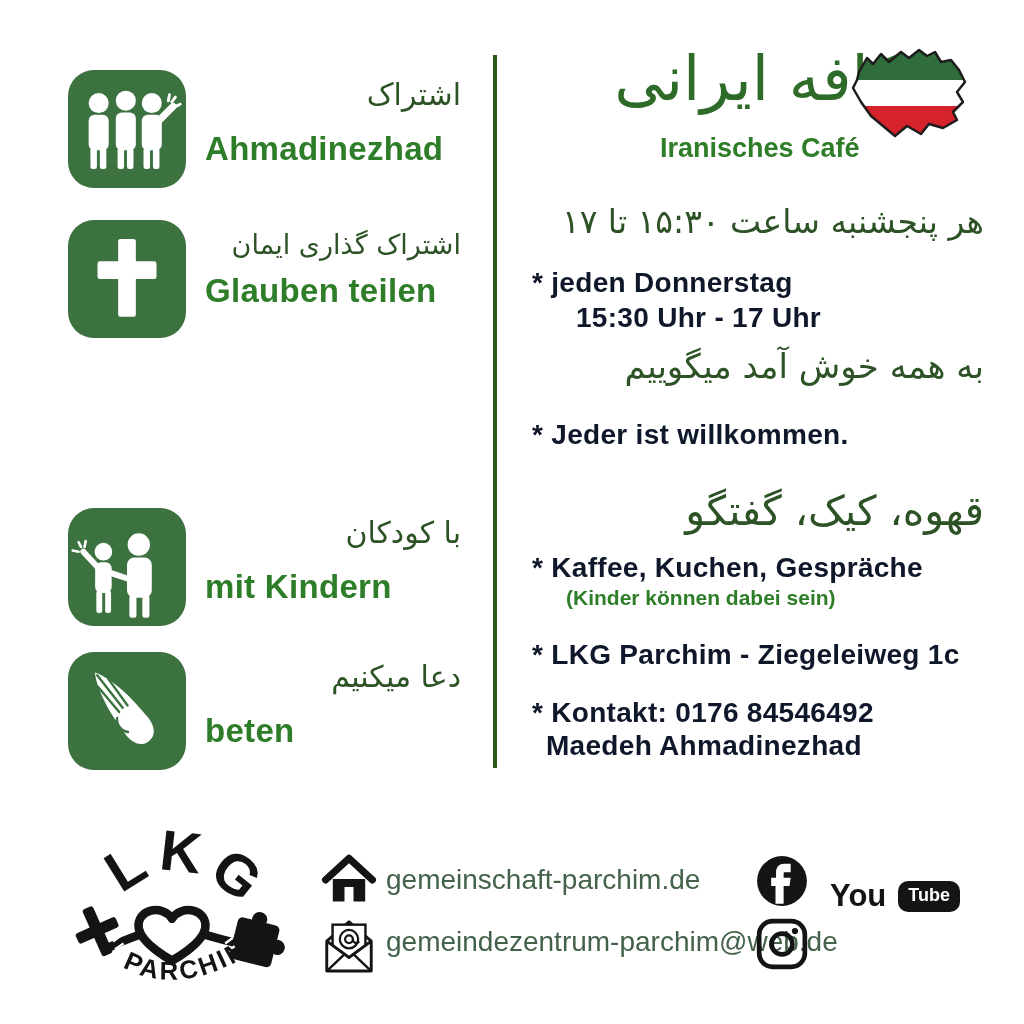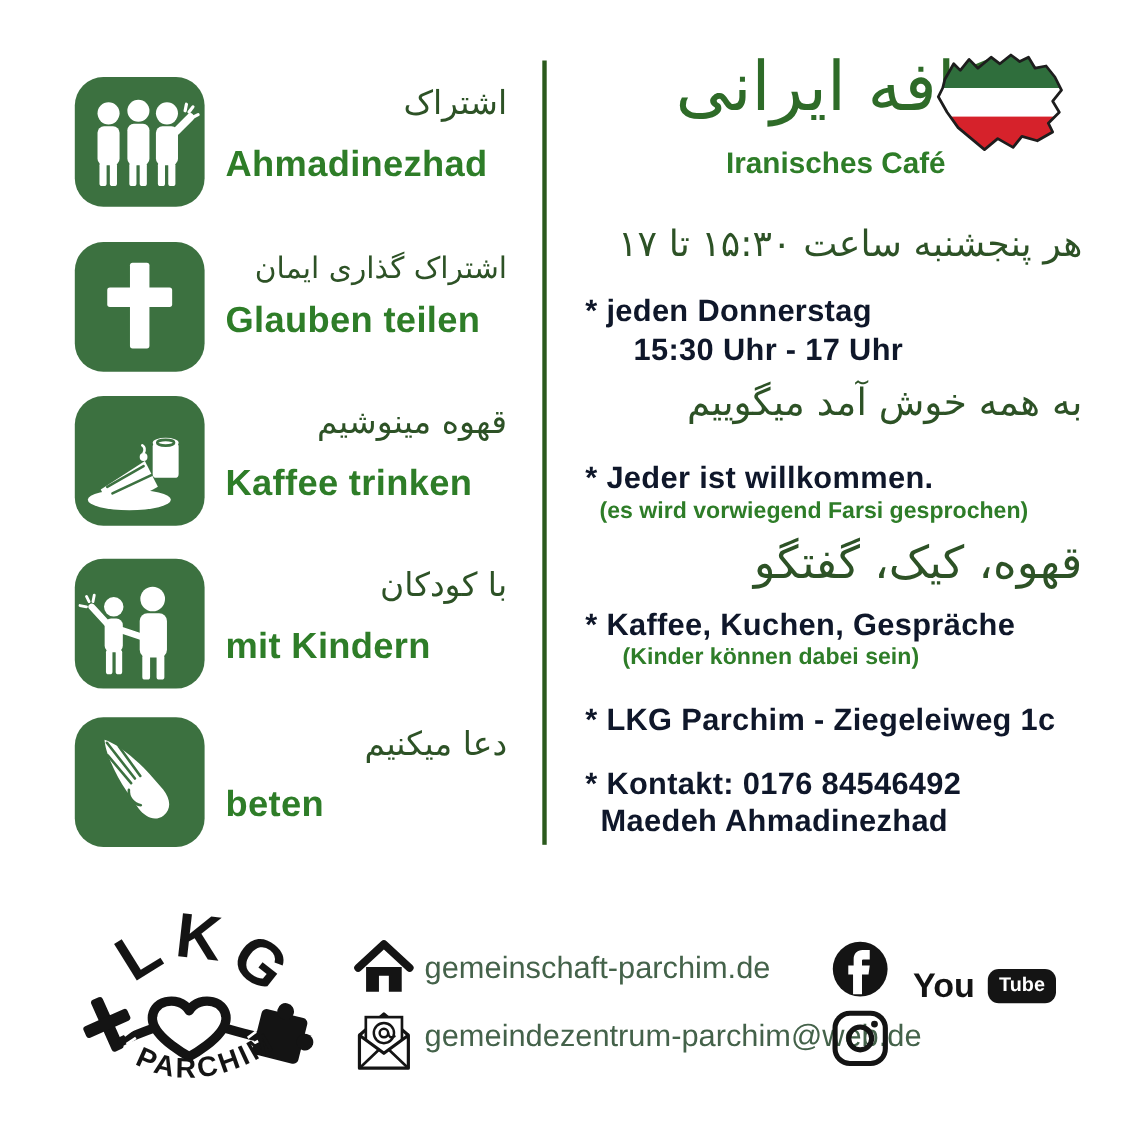--- a/index.html
+++ b/index.html
@@ -74,38 +74,20 @@
         <rect class="white" x="42.5" y="16" width="15" height="66" rx="2"></rect>
         <rect class="white" x="25" y="35" width="50" height="15" rx="2"></rect>
       </svg>
     </div>
     <div class="feat-text">
       <div class="feat-farsi" dir="rtl" style="font-size:27px">اشتراک گذاری ایمان</div>
       <div class="feat-german" style="margin-top:2px">Glauben teilen</div>
     </div>
   </div>
 
-  <div class="feature" style="top:360px">
-    <div class="feat-icon">
-      <svg viewBox="0 0 100 100">
-        <ellipse class="white" cx="42" cy="80" rx="32" ry="8"></ellipse>
-        <path class="white" d="M20 72 L54 50 L64 70 C50 79 34 80 22 76 Z"></path>
-        <path class="gline" style="stroke-width:2" d="M25 70 L53 54 M29 75 L59 61"></path>
-        <circle class="white" cx="53" cy="47" r="3"></circle>
-        <path class="wline" style="stroke-width:2" d="M53 44 q2 -4 -1 -6"></path>
-        <rect class="white" x="60" y="36" width="20" height="27" rx="3"></rect>
-        <ellipse class="white" cx="70" cy="36" rx="10" ry="3.8"></ellipse>
-        <ellipse class="gline" style="stroke-width:2" cx="70" cy="36" rx="6.5" ry="2.2"></ellipse>
-      </svg>
-    </div>
-    <div class="feat-text">
-      <div class="feat-farsi" dir="rtl">قهوه مینوشیم</div>
-      <div class="feat-german">Kaffee trinken</div>
-    </div>
-  </div>
 
   <div class="feature" style="top:508px">
     <div class="feat-icon">
       <svg viewBox="0 0 100 100">
         <circle class="white" cx="30" cy="37" r="7.5"></circle>
         <rect class="white" x="23" y="46" width="14" height="26" rx="5"></rect>
         <rect class="white" x="24" y="70" width="5" height="19" rx="2"></rect>
           <rect class="white" x="31.5" y="70" width="5" height="19" rx="2"></rect>
         <path class="wline" style="stroke-width:5" d="M25 50 L13 37"></path>
         <path class="wline" style="stroke-width:2.2" d="M11 33 l-2 -4 M14 33 l1 -5 M9 37 l-5 -1"></path>
@@ -158,21 +140,20 @@
       <path d="M16 34 L24 20 L30 26 L38 16 L46 24 L58 14 L66 20 L76 12 L84 18 L92 14 L98 24 L108 22 L116 32 L122 44 L114 54 L120 64 L110 74 L114 82 L100 90 L86 86 L78 96 L64 88 L52 98 L40 88 L28 78 L18 64 L10 50 L14 42 Z" fill="none" stroke="#1d1d1d" stroke-width="2.5" stroke-linejoin="round"></path>
     </svg>
   </div>
 
   <div class="farsi farsi-schedule" dir="rtl">هر پنجشنبه ساعت ۱۵:۳۰ تا ۱۷</div>
   <div class="g-main" style="left:532px;top:267px">* jeden Donnerstag</div>
   <div class="g-main" style="left:576px;top:302px">15:30 Uhr - 17 Uhr</div>
 
   <div class="farsi farsi-welcome" dir="rtl">به همه خوش آمد میگوییم</div>
   <div class="g-main" style="left:532px;top:419px">* Jeder ist willkommen.</div>
-  <div class="g-note" style="left:545px;top:453px">(es wird vorwiegend Farsi gesprochen)</div>
 
   <div class="farsi farsi-offer" dir="rtl">قهوه، کیک، گفتگو</div>
   <div class="g-main" style="left:532px;top:552px">* Kaffee, Kuchen, Gespräche</div>
   <div class="g-note" style="left:566px;top:586px">(Kinder können dabei sein)</div>
 
   <div class="g-main" style="left:532px;top:639px">* LKG Parchim - Ziegeleiweg 1c</div>
 
   <div class="g-main" style="left:532px;top:697px">* Kontakt: 0176 84546492</div>
   <div class="g-main" style="left:546px;top:730px">Maedeh Ahmadinezhad</div>
 

